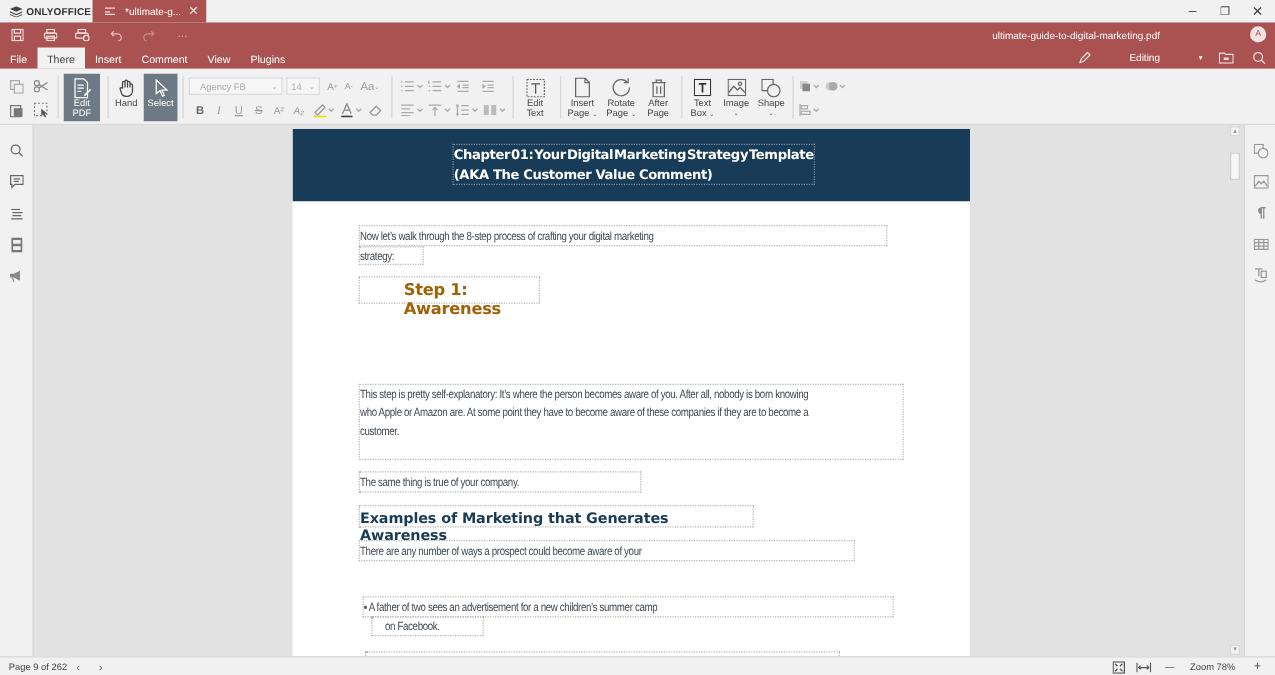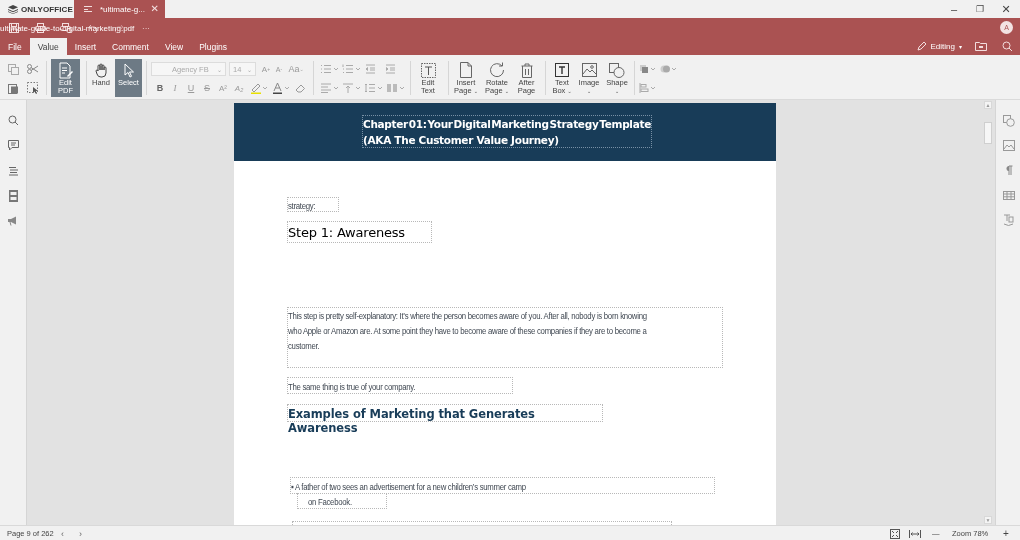--- a/index.html
+++ b/index.html
@@ -12,36 +12,36 @@
   .doc-tab { position: absolute; left: 74px; top: 0; width: 91px; height: 18px; background: #aa5252; display: flex; align-items: center; color: #fff; font-size: 8px; }
   .doc-tab .tab-icon { margin-left: 10px; width: 8px; height: 6px; border-top: 1px solid #f2dcdc; border-bottom: 1px solid #f2dcdc; position: relative; }
   .doc-tab .tab-icon::after { content:""; position:absolute; left:0; top:2px; width:4px; height:1px; background:#f2dcdc; }
   .doc-tab .tab-title { margin-left: 8px; }
   .doc-tab .tab-close { position: absolute; right: 6px; top: 3px; font-size: 10px; color: #f4e2e2; cursor: pointer; }
   .win-ctrl { position: absolute; top: 0; height: 18px; width: 28px; display: flex; align-items: center; justify-content: center; color: #444; font-size: 11px; cursor: pointer; }
 
   
   .header { position: absolute; left: 0; top: 18px; width: 1020px; height: 37px; background: #aa5252; }
   .qa-btn { position: absolute; top: 3px; width: 18px; height: 14px; display: flex; align-items: center; justify-content: center; cursor: pointer; }
-  .doc-title { position: absolute; left: 0; top: 6px; width: 928px; text-align: left; color: #fff; font-size: 8px; pointer-events: none; }
+  .doc-title { position: absolute; left: 0; top: 6px; width: 928px; text-align: right; color: #fff; font-size: 8px; pointer-events: none; }
   .avatar { position: absolute; right: 7px; top: 3px; width: 13px; height: 13px; border-radius: 50%; background: #f3e3e3; color: #aa5252; font-size: 7px; display: flex; align-items: center; justify-content: center; }
   .menu-tabs { position: absolute; left: 0; top: 20px; height: 17px; display: flex; }
   .menu-tab { height: 17px; padding: 0 8px; display: flex; align-items: center; color: #fff; font-size: 8.5px; cursor: pointer; }
   .menu-tab.active { background: #f1f1f1; color: #444; }
-  .editing { position: absolute; right: 58px; top: 23px; display: flex; align-items: center; color: #fff; font-size: 8px; cursor: pointer; }
+  .editing { position: absolute; right: 58px; top: 23px; display: flex; align-items: center; color: #fff; font-size: 8px; cursor: pointer; gap: 27px; }
   .hdr-icon { position: absolute; top: 22px; width: 14px; height: 12px; display: flex; align-items: center; justify-content: center; cursor: pointer; }
 
   
   .toolbar { position: absolute; left: 0; top: 55px; width: 1020px; height: 45px; background: #f1f1f1; border-bottom: 1px solid #dadada; }
   .tb-small { position: absolute; width: 16px; height: 16px; display: flex; align-items: center; justify-content: center; cursor: pointer; color: #555; font-size: 9px; }
   .tb-sep { position: absolute; top: 6px; width: 1px; height: 34px; background: #d6d6d6; }
   .big-btn { position: absolute; top: 4px; height: 38px; display: flex; flex-direction: column; align-items: center; font-size: 7.5px; color: #444; cursor: pointer; text-align: center; line-height: 8px; }
   .big-btn.active { background: #6d7a85; color: #fff; }
   .big-btn .ico { height: 18px; display: flex; align-items: center; justify-content: center; margin-top: 2px; }
-  .font-select { position: absolute; left: 151px; top: 7px; width: 75px; height: 14px; border: 1px solid #dcdcdc; background: #f6f6f6; font-size: 7.5px; color: #aaa; padding-left: 20px; display: flex; align-items: center; cursor: pointer; }
+  .font-select { position: absolute; left: 151px; top: 7px; width: 75px; height: 14px; border: 1px solid #dcdcdc; background: #f6f6f6; font-size: 7.5px; color: #aaa; padding-left: 8px; display: flex; align-items: center; cursor: pointer; }
   .size-select { position: absolute; left: 229px; top: 7px; width: 27px; height: 14px; border: 1px solid #dcdcdc; background: #f6f6f6; font-size: 7.5px; color: #aaa; padding-left: 3px; display: flex; align-items: center; cursor: pointer; }
   .chev { position: absolute; right: 3px; font-size: 6px; color: #aaa; }
   .dis { color: #9a9a9a; }
 
   
   .left-bar { position: absolute; left: 0; top: 100px; width: 27px; height: 425px; background: #f1f1f1; border-right: 1px solid #d5d5d5; }
   .side-btn { position: absolute; left: 5px; width: 16px; height: 16px; display: flex; align-items: center; justify-content: center; cursor: pointer; }
 
   
   .right-bar { position: absolute; left: 995px; top: 100px; width: 25px; height: 425px; background: #f1f1f1; border-left: 1px solid #d5d5d5; }
@@ -52,21 +52,21 @@
   .scroll-arrow { position: absolute; left: 2px; width: 8px; height: 8px; background: #f4f4f4; border: 1px solid #d8d8d8; font-size: 5px; color: #999; display: flex; align-items: center; justify-content: center; cursor: pointer; }
   .scroll-thumb { position: absolute; left: 2px; top: 22px; width: 8px; height: 22px; background: #f6f6f6; border: 1px solid #cfcfcf; cursor: pointer; }
 
   
   .page { position: absolute; left: 234px; top: 103px; width: 542px; height: 422px; background: #fff; overflow: hidden; }
   .banner { position: absolute; left: 0; top: 0; width: 542px; height: 58px; background: #183c58; }
   .chapter-box { position: absolute; left: 128px; top: 12px; width: 290px; height: 33px; border: 1px dotted #7890a5; color: #fff; font-family: "DejaVu Sans", sans-serif; font-weight: bold; font-size: 10.5px; line-height: 16px; letter-spacing: -0.3px; cursor: text; }
   .chapter-box .l1 { display: flex; justify-content: space-between; }
   .tb { position: absolute; border: 1px dotted #b8b8b8; cursor: text; }
   .body-text { font-family: "Liberation Sans", sans-serif; font-size: 9.5px; color: #404852; letter-spacing: -0.35px; transform: scaleX(0.82); transform-origin: left top; white-space: nowrap; }
-  .h-step { font-family: "DejaVu Sans", sans-serif; font-weight: normal; font-size: 13px; color: #000000; letter-spacing: -0.2px; }
+  .h-step { font-family: "DejaVu Sans", sans-serif; font-weight: bold; font-size: 13px; color: #a16207; letter-spacing: -0.2px; margin-left: 35px; }
   .h-ex { font-family: "DejaVu Sans", sans-serif; font-weight: bold; font-size: 11.5px; color: #183c58; letter-spacing: -0.1px; }
 
   
   .statusbar { position: absolute; left: 0; top: 525px; width: 1020px; height: 15px; background: #f1f1f1; border-top: 1px solid #d9d9d9; font-size: 7.5px; color: #444; }
   .status-item { position: absolute; top: 2px; display: flex; align-items: center; height: 11px; }
   .nav-arrow { cursor: pointer; color: #666; font-size: 9px; }
 </style>
 </head>
 <body>
 
@@ -121,21 +121,21 @@
         <path d="M7 1 L9 3 L7 5 M9 3 H4 A3 3 0 0 0 4 9" fill="none" stroke="#c98c8c"></path>
       </svg>
   </div>
   <div class="qa-btn" style="left:137px;color:#f0d0d0;font-size:8px;">···</div>
 
   <div class="doc-title">ultimate-guide-to-digital-marketing.pdf</div>
   <div class="avatar">A</div>
 
   <div class="menu-tabs">
     <div class="menu-tab">File</div>
-    <div class="menu-tab active">Value</div>
+    <div class="menu-tab active">There</div>
     <div class="menu-tab">Insert</div>
     <div class="menu-tab">Comment</div>
     <div class="menu-tab">View</div>
     <div class="menu-tab">Plugins</div>
   </div>
 
   <div class="editing">
     <svg width="10" height="10" viewBox="0 0 10 10" style="margin-right:4px;">
         <path d="M1 9 L2 6 L7 1 L9 3 L4 8 Z" fill="none" stroke="#f3dede"></path>
       </svg>
@@ -452,24 +452,27 @@
     <div class="chapter-box">
       <div class="l1">
         <span>Chapter</span>
         <span>01:</span>
         <span>Your</span>
         <span>Digital</span>
         <span>Marketing</span>
         <span>Strategy</span>
         <span>Template</span>
       </div>
-      <div>(AKA The Customer Value Journey)</div>
+      <div>(AKA The Customer Value Comment)</div>
     </div>
   </div>
 
+  <div class="tb" style="left:53px;top:77px;width:423px;height:17px;">
+    <div class="body-text" style="margin-top:3px;">Now let’s walk through the 8-step process of crafting your digital marketing</div>
+  </div>
   <div class="tb" style="left:53px;top:94px;width:52px;height:15px;">
     <div class="body-text" style="margin-top:2px;">strategy:</div>
   </div>
 
   <div class="tb" style="left:53px;top:118px;width:145px;height:22px;">
     <div class="h-step" style="margin-top:3px;">Step 1: Awareness</div>
   </div>
 
 
   <div class="tb" style="left:53px;top:274px;width:226px;height:17px;">
@@ -479,20 +482,23 @@
   <div class="tb" style="left:53px;top:204px;width:436px;height:61px;">
     <div class="body-text" style="margin-top:2px;">This step is pretty self-explanatory: It’s where the person becomes aware of you. After all, nobody is born knowing</div>
     <div class="body-text" style="margin-top:4px;">who Apple or Amazon are. At some point they have to become aware of these companies if they are to become a</div>
     <div class="body-text" style="margin-top:4px;">customer.</div>
   </div>
 
   <div class="tb" style="left:53px;top:301px;width:316px;height:18px;">
     <div class="h-ex" style="margin-top:2px;">Examples of Marketing that Generates Awareness</div>
   </div>
 
+  <div class="tb" style="left:53px;top:329px;width:397px;height:17px;">
+    <div class="body-text" style="margin-top:3px;">There are any number of ways a prospect could become aware of your</div>
+  </div>
 
   <div class="tb" style="left:56px;top:374px;width:425px;height:17px;">
     <div class="body-text" style="margin-top:3px;"><span>▪ </span><span>A father of two sees an advertisement for a new children’s summer camp</span></div>
   </div>
   <div class="tb" style="left:63px;top:390px;width:90px;height:16px;">
     <div class="body-text" style="margin-top:2px;margin-left:10px;">on Facebook.</div>
   </div>
 
   <div class="tb" style="left:58px;top:418px;width:380px;height:10px;"></div>
 </div>

